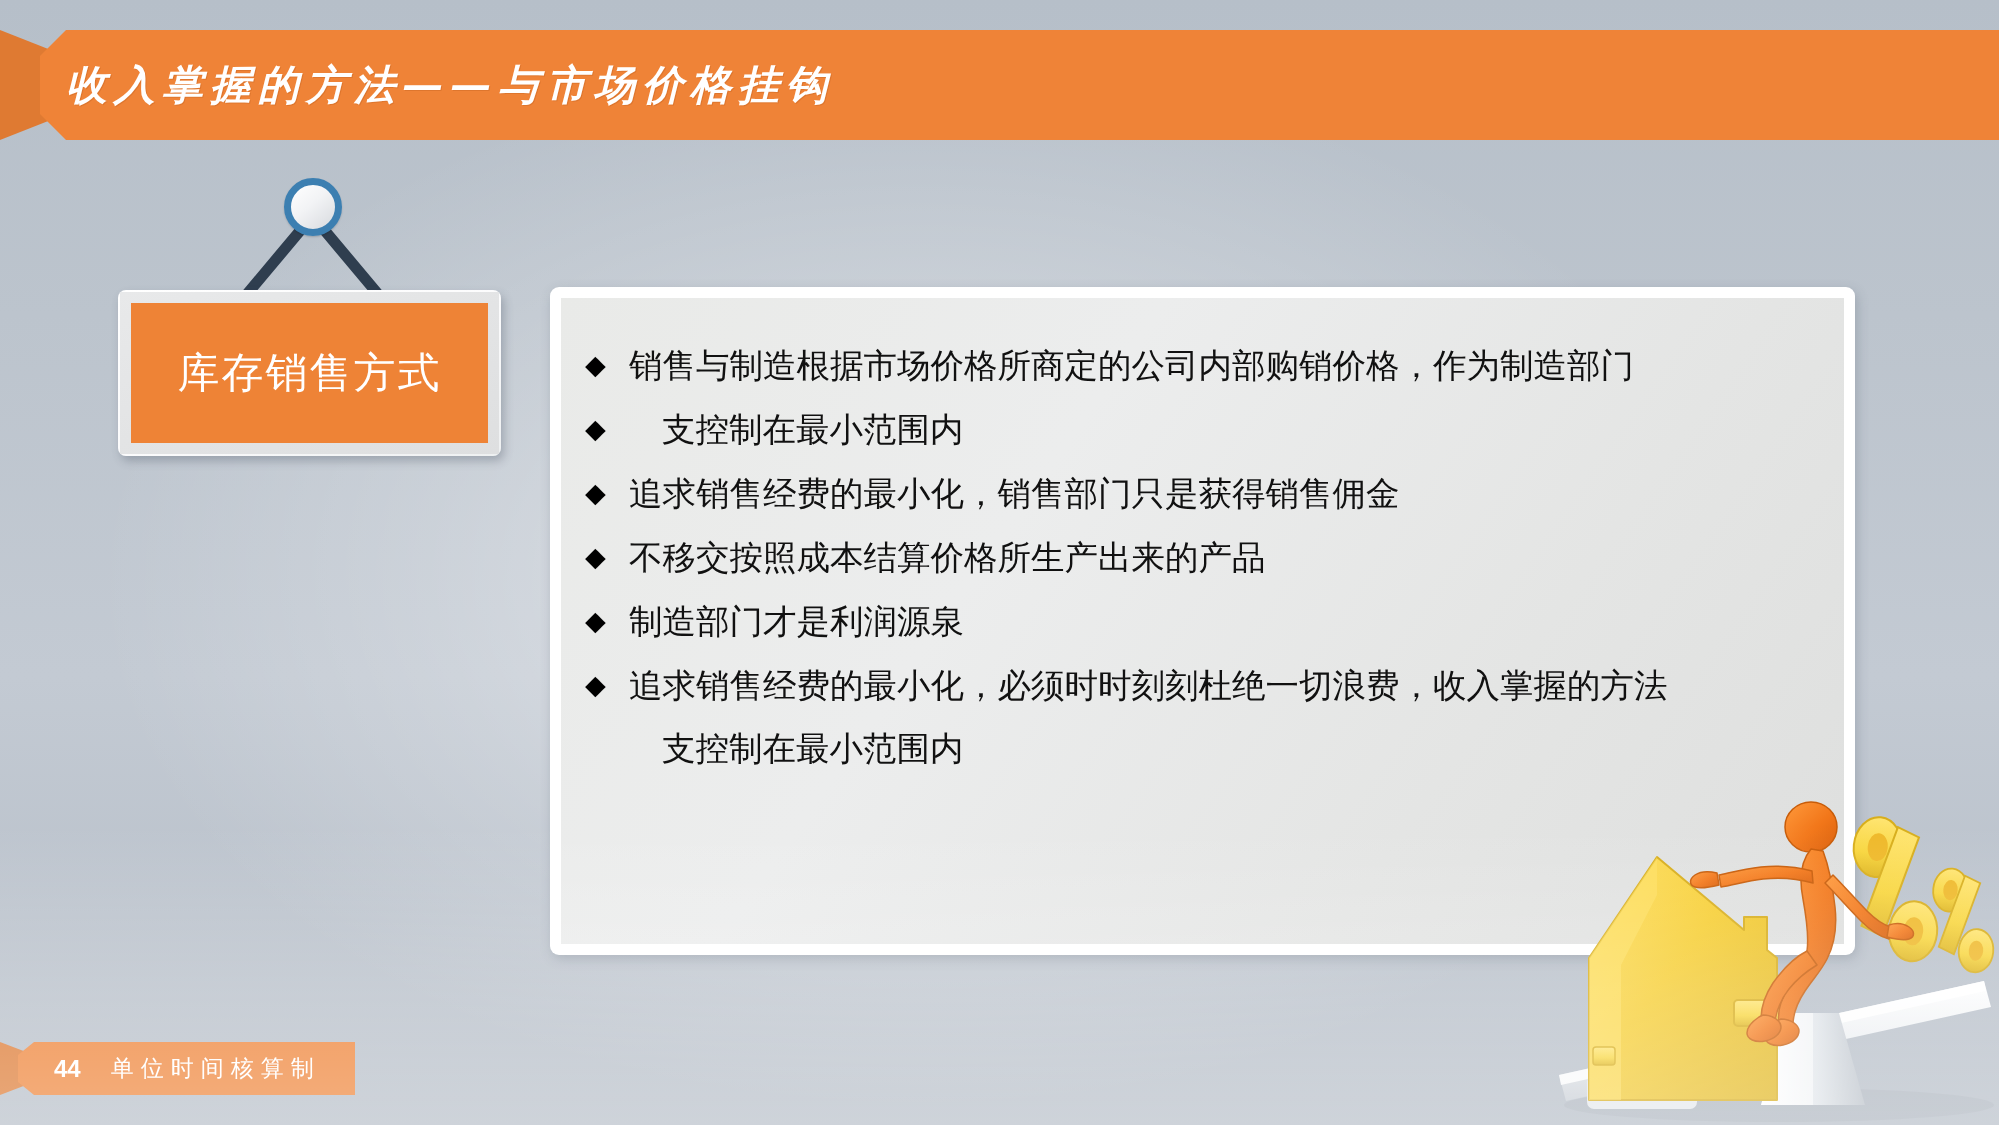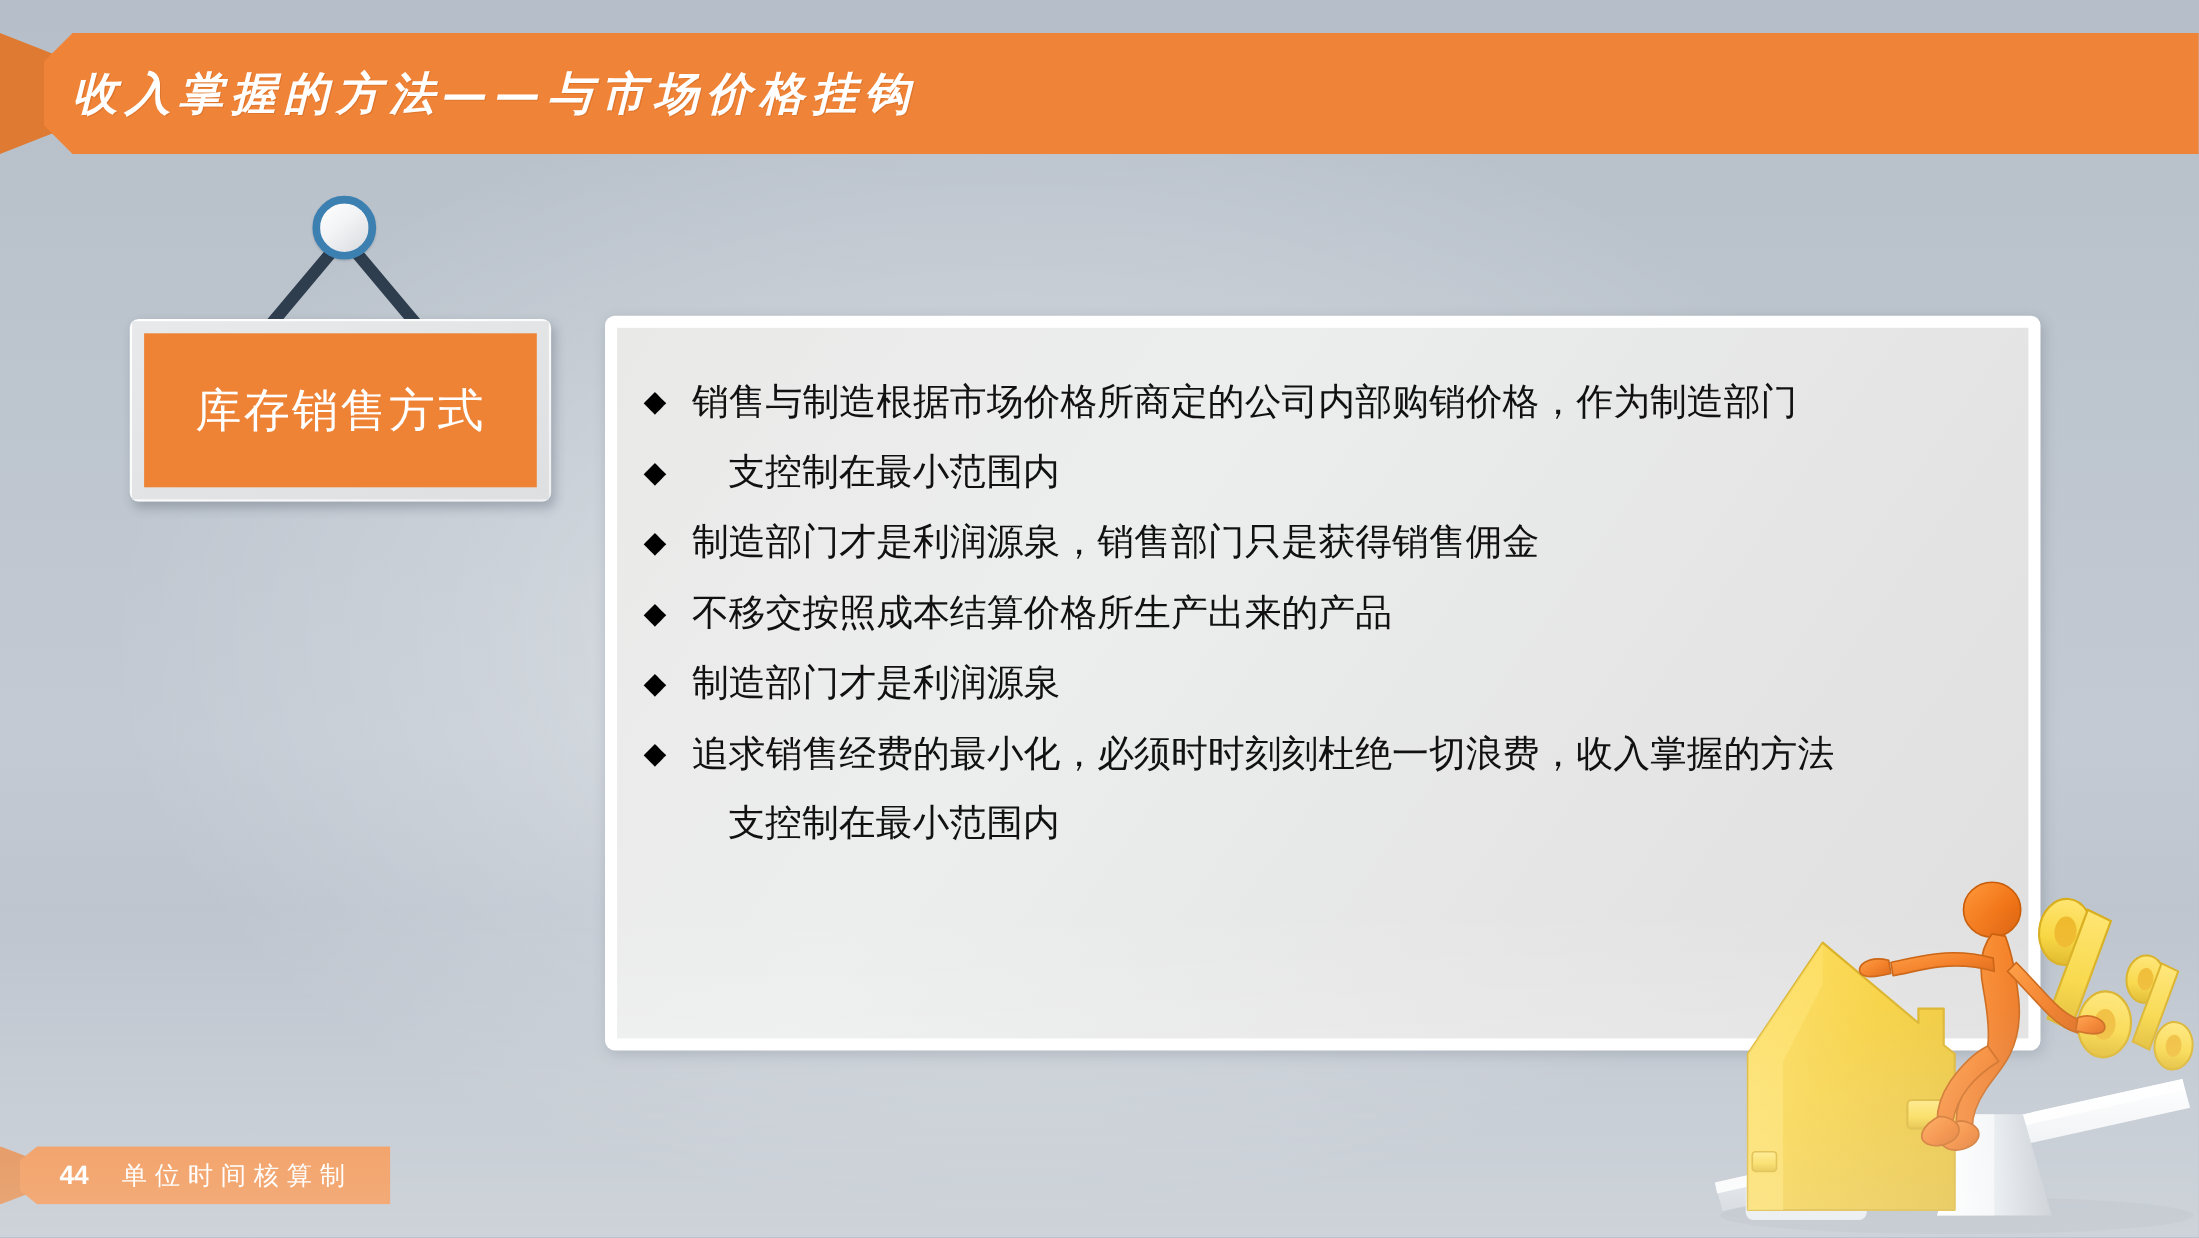--- a/index.html
+++ b/index.html
@@ -185,21 +185,21 @@
         <li class="bullet">
           <span class="bullet-mark">◆</span>
           <span class="bullet-body">
             <span class="ln2">支控制在最小范围内</span>
           </span>
         </li>
 
         <li class="bullet">
           <span class="bullet-mark">◆</span>
           <span class="bullet-body">
-            <span>制造部门才是利润源泉，销售部门只是获得销售佣金</span>
+            <span>追求销售经费的最小化，销售部门只是获得销售佣金</span>
           </span>
         </li>
 
         <li class="bullet">
           <span class="bullet-mark">◆</span>
           <span class="bullet-body">
             <span>不移交按照成本结算价格所生产出来的产品</span>
           </span>
         </li>
 

